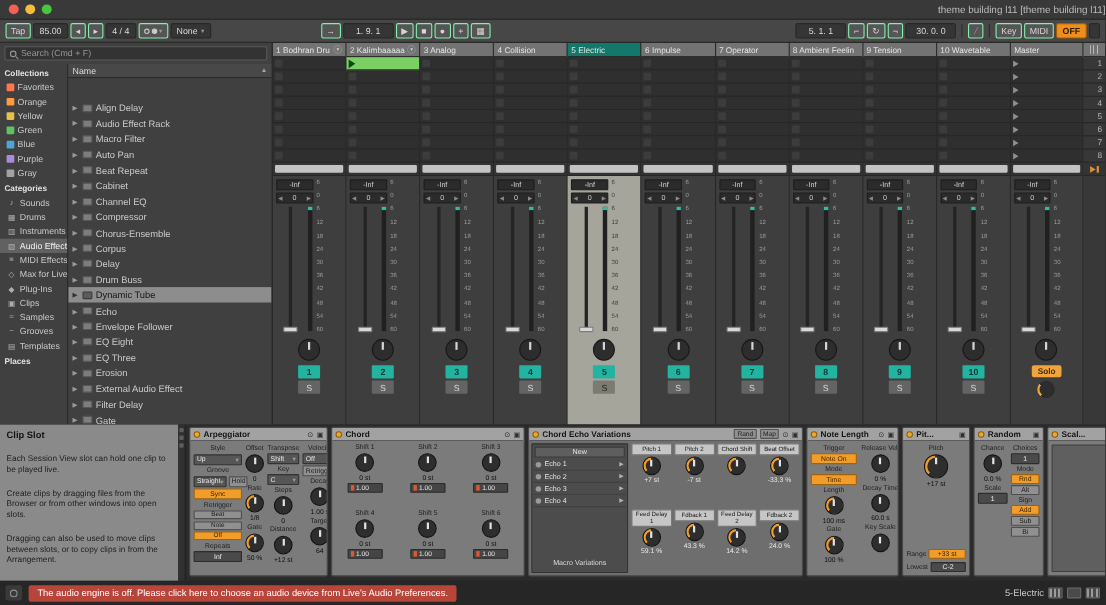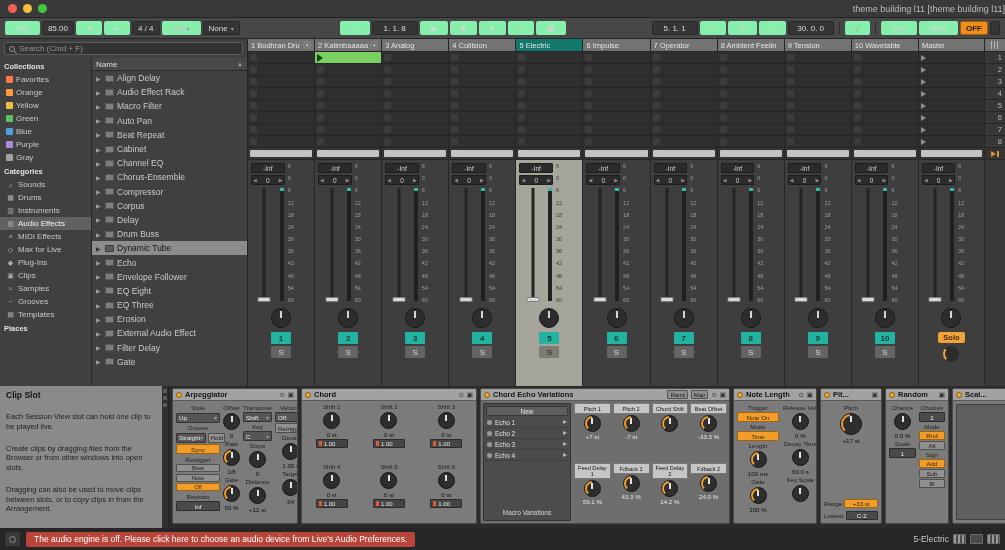--- a/index.html
+++ b/index.html
@@ -13,50 +13,50 @@
   .traffic { position:absolute; left:8px; top:4px; display:flex; gap:6px; }
   .tl { width:9px; height:9px; border-radius:50%; }
   .tl.red{background:#f55f56}.tl.yellow{background:#f6bd3c}.tl.green{background:#44c93e}
   .win-title { flex:1; text-align:right; font-size:9px; color:#bcbcbc; }
 
   
   .transport { position:absolute; top:18px; left:0; right:0; height:21px; background:#474747; border-bottom:1px solid #262626; display:flex; align-items:center; padding:0 5px; font-size:8px; color:#ccc; }
   .t-group { display:flex; align-items:center; gap:2px; }
   .t-center { margin-left:100px; }
   .t-right { margin-left:auto; }
-  .t-btn { background:#555; border:7px solid #86efac; color:#d6d6d6; font-size:8px; height:14px; min-width:14px; padding:0 4px; border-radius:2px; display:inline-flex; align-items:center; justify-content:center; gap:2px; }
+  .t-btn { background:#555; border:1px solid #86efac; color:#d6d6d6; font-size:8px; height:14px; min-width:14px; padding:0 4px; border-radius:2px; display:inline-flex; align-items:center; justify-content:center; gap:2px; }
   .t-box { background:#353535; border:1px solid #282828; height:14px; padding:0 5px; display:inline-flex; align-items:center; justify-content:center; border-radius:2px; color:#dadada; gap:3px; }
   .t-box.wide { min-width:46px; }
   .t-box.cpu { background:#ef8e1b; border-color:#9b5c0d; color:#2b1a02; font-weight:bold; }
   .t-box.tiny { width:10px; padding:0; }
   .dd-arr { font-size:6px; color:#9a9a9a; }
   .metro-dot { width:5px; height:5px; border-radius:50%; border:1px solid #c9c9c9; display:inline-block; }
   .metro-dot.filled { background:#c9c9c9; }
   .t-sep { width:1px; height:12px; background:#2c2c2c; margin:0 3px; }
 
   
   .main { position:absolute; top:39px; left:0; width:1005px; height:347px; display:flex; }
 
   
   .browser { width:248px; background:#404040; border-right:1px solid #232323; display:flex; flex-direction:column; flex:none; }
   .search-row { padding:3px 4px; }
   .search-box { height:13px; background:#333; border:1px solid #5a5a5a; border-radius:2px; display:flex; align-items:center; gap:4px; padding:0 4px; font-size:8px; color:#979797; }
   .search-glyph { width:6px; height:6px; border:1px solid #979797; border-radius:50%; position:relative; flex:none; }
   .search-glyph::after { content:""; position:absolute; width:3px; height:1px; background:#979797; transform:rotate(45deg); left:4px; top:5px; }
   .browser-cols { flex:1; display:flex; overflow:hidden; }
-  .b-left { width:92px; border-right:1px solid #2a2a2a; padding-top:1px; flex:none; }
+  .b-left { width:62px; border-right:1px solid #2a2a2a; padding-top:1px; flex:none; }
   .b-section-label { font-size:7.5px; font-weight:bold; color:#e2e2e2; padding:3px 3px 2px 4px; }
   .b-item { height:13px; display:flex; align-items:center; gap:3px; padding:0 2px 0 6px; font-size:8px; color:#c8c8c8; white-space:nowrap; overflow:hidden; }
   .b-item.selected { background:#616161; color:#f2f2f2; }
   .swatch { width:7px; height:7px; border-radius:1px; flex:none; }
   .cat-icon { width:9px; font-size:7px; color:#aeaeae; text-align:center; flex:none; }
   .b-right { flex:1; display:flex; flex-direction:column; overflow:hidden; }
   .name-header { height:13px; background:#484848; border-bottom:1px solid #2a2a2a; font-size:8px; color:#ddd; display:flex; align-items:center; justify-content:space-between; padding:0 4px; flex:none; }
   .sort-icon { font-size:6px; color:#a5a5a5; }
-  .device-list { flex:1; overflow:hidden; }
+  .device-list { flex:1; overflow:hidden;margin-top:20px; }
   .d-row { height:14.2px; display:flex; align-items:center; gap:3px; padding:0 4px; font-size:8.5px; color:#cacaca; white-space:nowrap; }
   .d-row.selected { background:#8d8d8d; color:#151515; }
   .tri { font-size:6px; color:#9a9a9a; width:6px; flex:none; }
   .d-row.selected .tri { color:#333; }
   .dev-file-icon { width:9px; height:7px; background:#7d7d7d; border:1px solid #575757; border-radius:1px; flex:none; }
   .d-row.selected .dev-file-icon { background:#5c5c5c; border-color:#3a3a3a; }
 
   
   .session { flex:1; display:flex; background:#323232; overflow:hidden; }
   .track { flex:1; min-width:0; display:flex; flex-direction:column; border-right:1px solid #272727; }
@@ -214,21 +214,21 @@
         <span class="metro-dot filled"></span>
         <span class="dd-arr">▾</span>
       </button>
       <div class="t-box">
         <span>None</span>
         <span class="dd-arr">▾</span>
       </div>
     </div>
     <div class="t-group t-center">
       <button class="t-btn">→</button>
-      <div class="t-box wide">1. 1. 8</div>
+      <div class="t-box wide">1. 9. 1</div>
       <button class="t-btn">▶</button>
       <button class="t-btn">■</button>
       <button class="t-btn">●</button>
       <button class="t-btn">+</button>
       <button class="t-btn">▦</button>
     </div>
     <div class="t-group t-right">
       <div class="t-box wide">5. 1. 1</div>
       <button class="t-btn">⌐</button>
       <button class="t-btn">↻</button>
@@ -399,27 +399,27 @@
 
               <div class="d-row">
                 <span class="tri">▶</span>
                 <span class="dev-file-icon"></span>
                 <span>Channel EQ</span>
               </div>
 
               <div class="d-row">
                 <span class="tri">▶</span>
                 <span class="dev-file-icon"></span>
+                <span>Compressor</span>
+              </div>
+
+              <div class="d-row">
+                <span class="tri">▶</span>
+                <span class="dev-file-icon"></span>
                 <span>Chorus-Ensemble</span>
-              </div>
-
-              <div class="d-row">
-                <span class="tri">▶</span>
-                <span class="dev-file-icon"></span>
-                <span>Compressor</span>
               </div>
 
               <div class="d-row">
                 <span class="tri">▶</span>
                 <span class="dev-file-icon"></span>
                 <span>Corpus</span>
               </div>
 
               <div class="d-row">
                 <span class="tri">▶</span>

